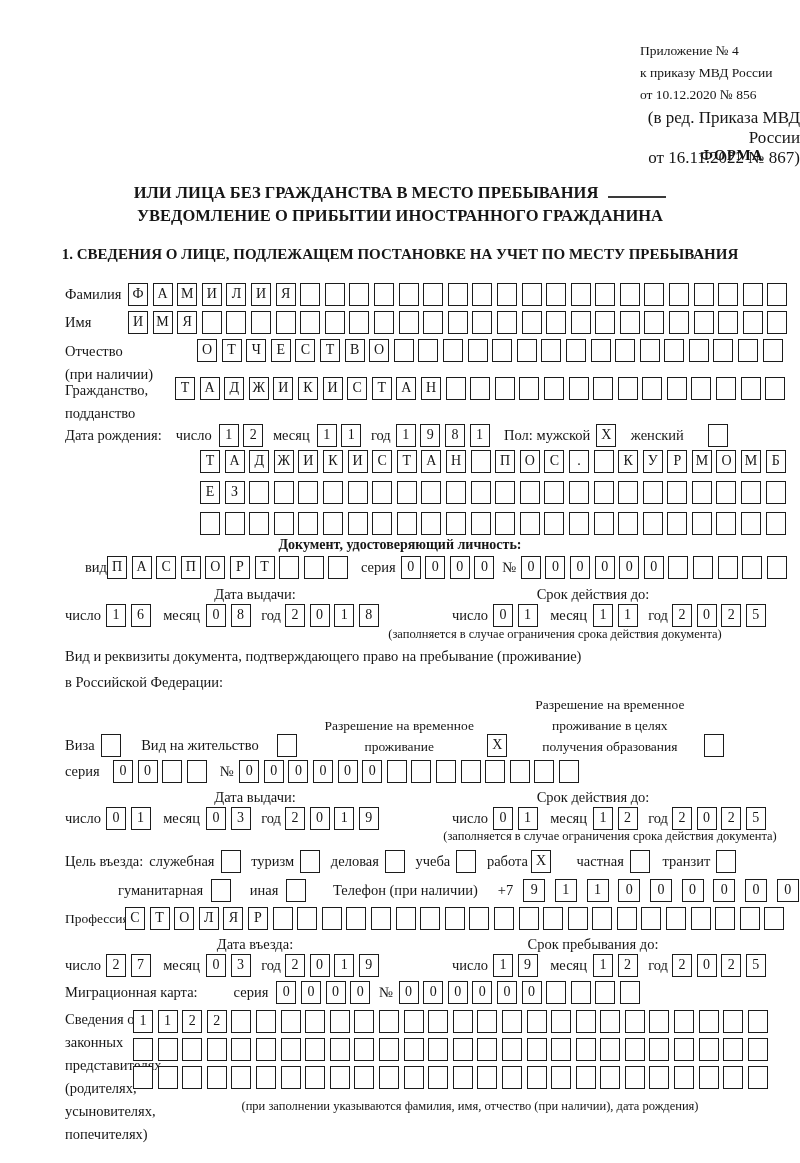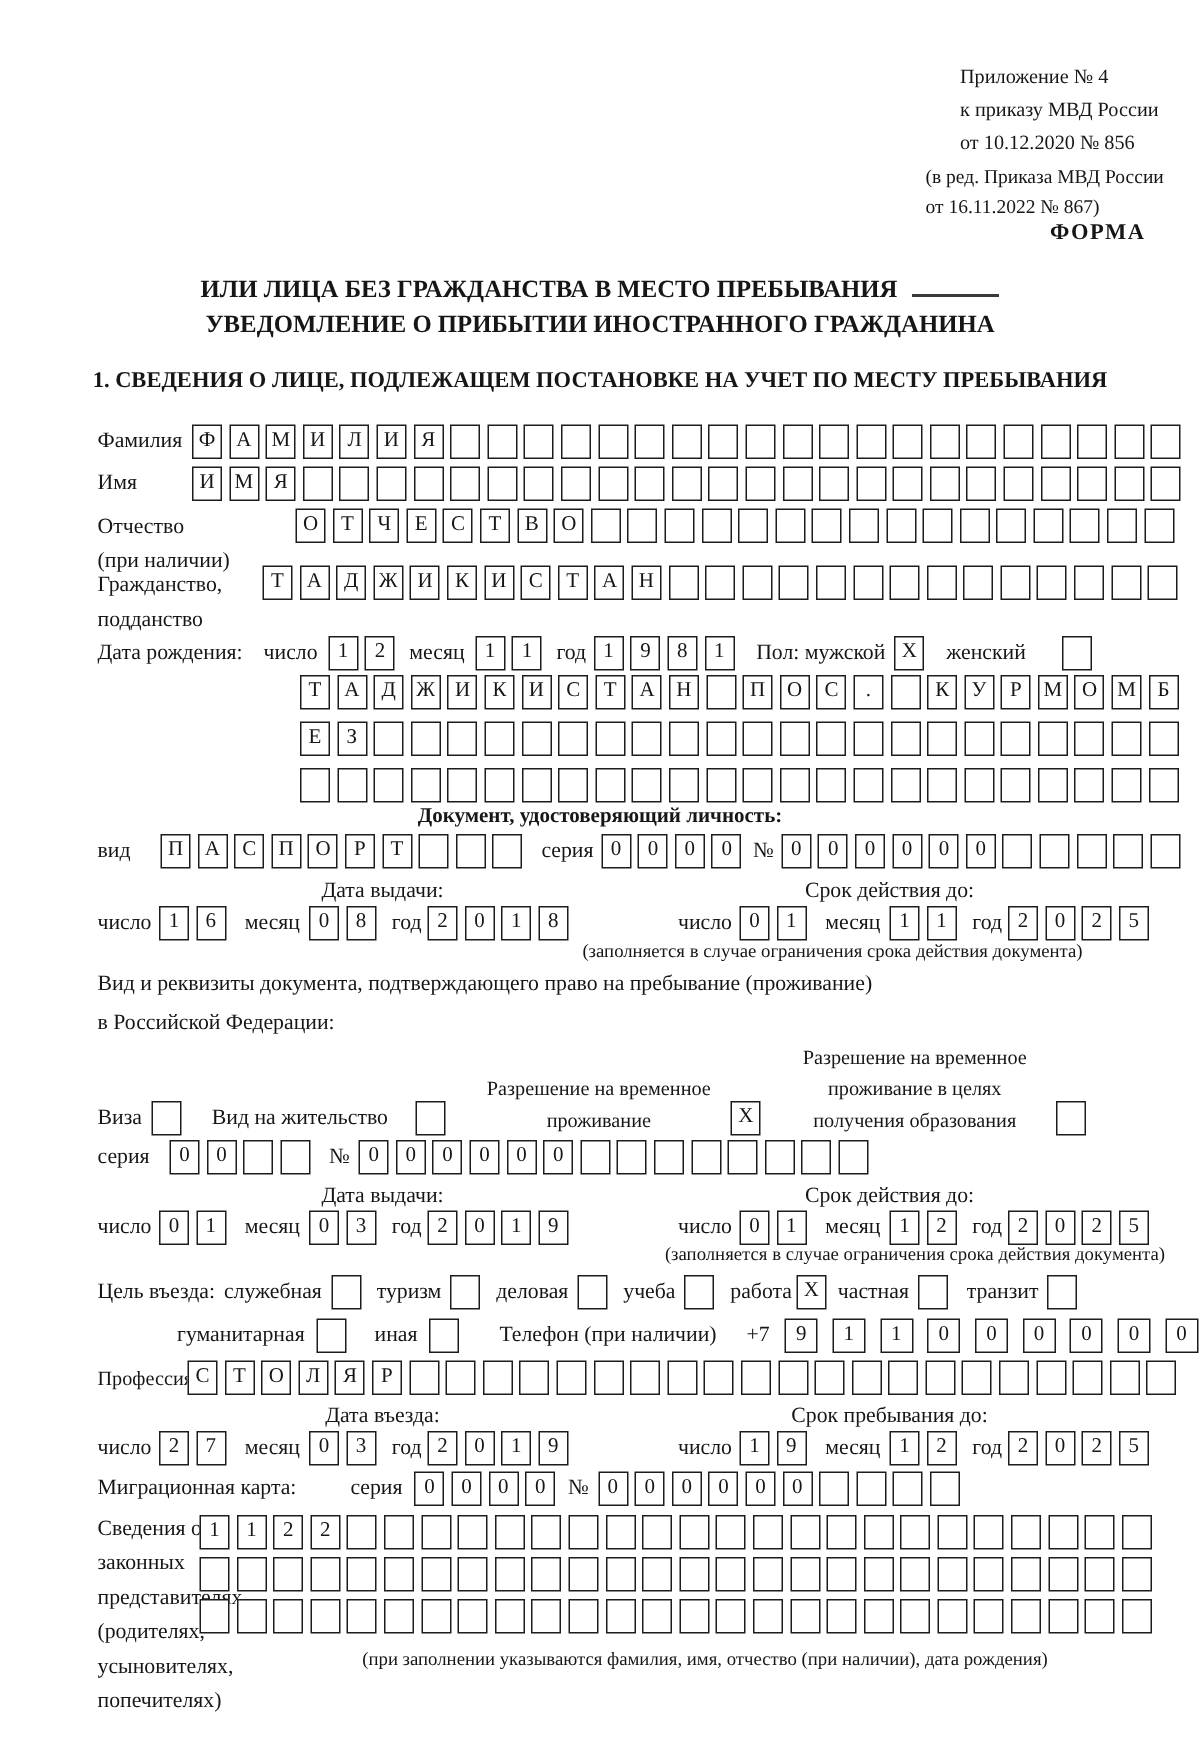--- a/index.html
+++ b/index.html
@@ -29,21 +29,21 @@
 </head>
 <body>
 
 <div class="page">
 
   <div class="abs" style="left:640px;top:40px;font-size:13.5px;line-height:22px;">
     <div>Приложение № 4</div>
     <div>к приказу МВД России</div>
     <div>от 10.12.2020 № 856</div>
   </div>
-  <div class="abs" style="left:617px;top:108px;font-size:13px;line-height:20px;">
+  <div class="abs" style="left:617px;top:108px;font-size:17px;line-height:20px;text-align:right;">
     <div>(в ред. Приказа МВД России</div>
     <div>от 16.11.2022 № 867)</div>
   </div>
   <div class="abs bold" style="left:700px;top:147px;font-size:15px;letter-spacing:1px;">ФОРМА</div>
 
   <div class="abs center bold" style="left:55px;width:690px;top:181px;font-size:16.5px;line-height:23px;">
     <div><span>ИЛИ ЛИЦА БЕЗ ГРАЖДАНСТВА В МЕСТО ПРЕБЫВАНИЯ</span><span class="title-underline"></span></div>
     <div>УВЕДОМЛЕНИЕ О ПРИБЫТИИ ИНОСТРАННОГО ГРАЖДАНИНА</div>
   </div>
 
@@ -282,21 +282,21 @@
       <span class="box"></span>
       <span class="box"></span>
       <span class="box"></span>
       <span class="box"></span>
       <span class="box"></span>
     </div>
 
   <div class="abs center bold" style="left:55px;width:690px;top:537px;font-size:14px;">Документ, удостоверяющий личность:</div>
 
   <div class="row" style="left:65px;top:556px;">
-    <span class="lbl" style="width:42px;">вид</span>
+    <span class="lbl" style="width:42px;text-align:right;">вид</span>
     <div class="boxrow">
         <span class="box">П</span>
         <span class="box">А</span>
         <span class="box">С</span>
         <span class="box">П</span>
         <span class="box">О</span>
         <span class="box">Р</span>
         <span class="box">Т</span>
         <span class="box"></span>
         <span class="box"></span>
@@ -482,21 +482,21 @@
         <span class="box"></span>
       </div>
     <span class="lbl" style="margin-left:6px;text-align:right;">учеба</span>
     <div class="boxrow chk">
         <span class="box"></span>
       </div>
     <span class="lbl" style="margin-left:6px;">работа</span>
     <div class="boxrow" style="margin-left:3px;">
         <span class="box">X</span>
       </div>
-    <span class="lbl" style="margin-left:3px;text-align:center;">частная</span>
+    <span class="lbl" style="margin-left:21px;text-align:center;">частная</span>
     <div class="boxrow chk">
         <span class="box"></span>
       </div>
     <span class="lbl" style="margin-left:8px;">транзит</span>
     <div class="boxrow chk">
         <span class="box"></span>
       </div>
   </div>
 
   <div class="row" style="left:118px;top:879px;">

